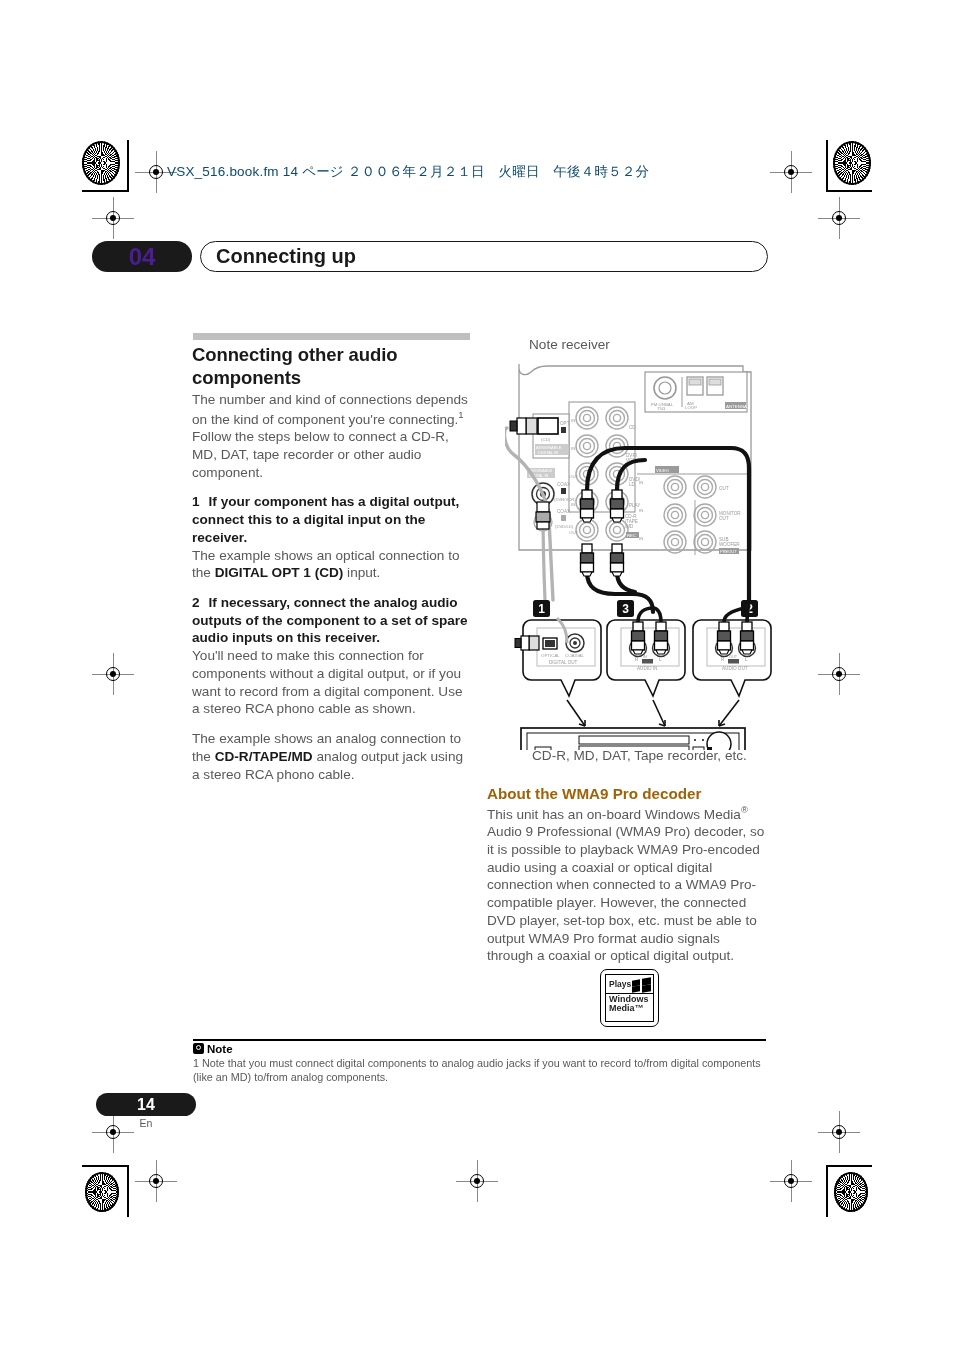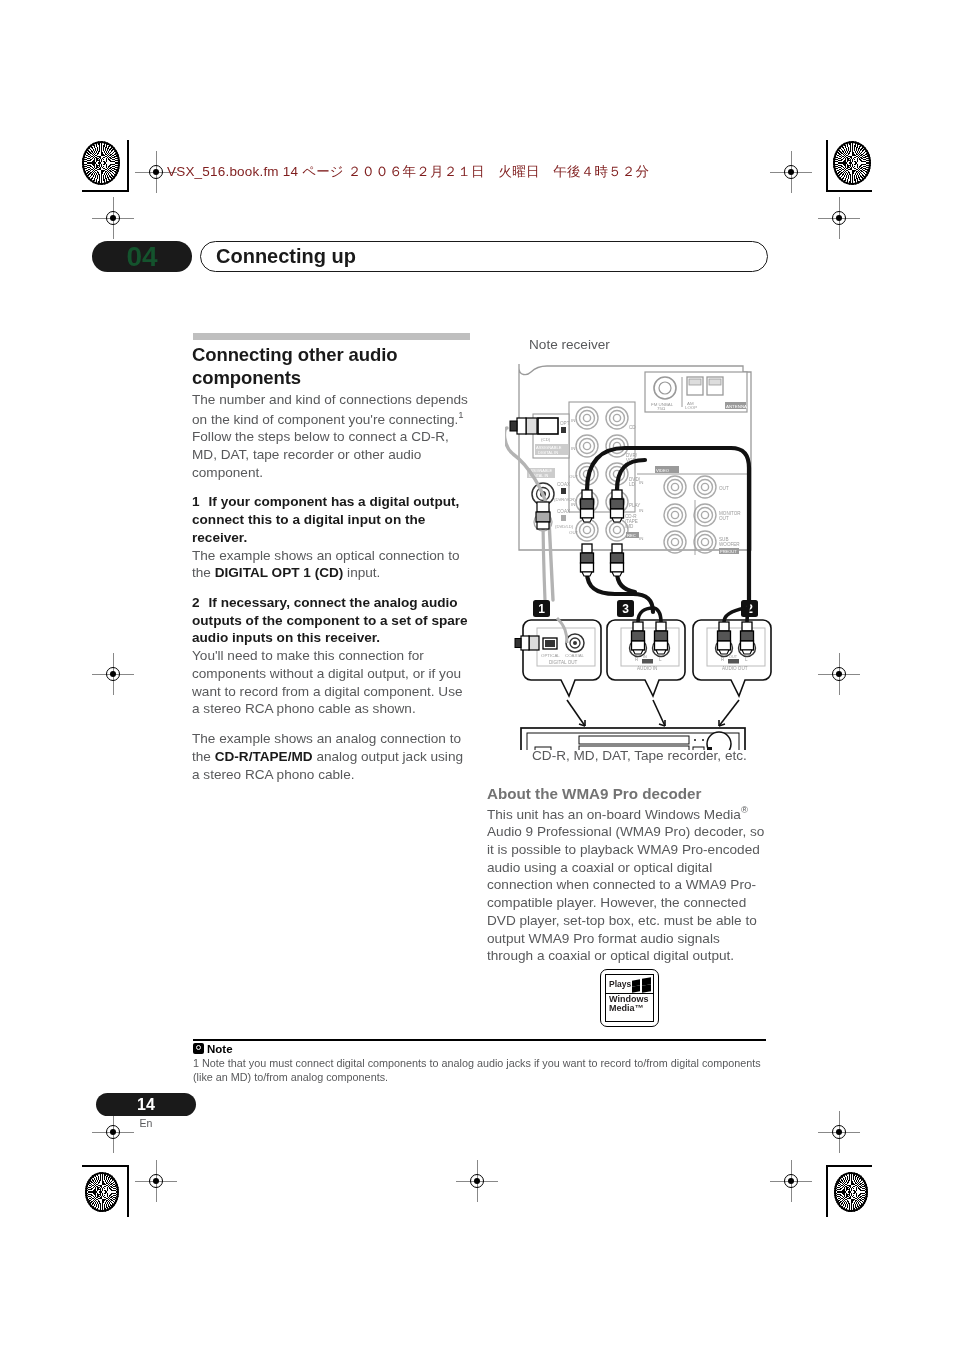--- a/index.html
+++ b/index.html
@@ -54,41 +54,41 @@
   .crop-mark {
     position: absolute;
     background: #000;
   }
 
   
   .file-line {
     position: absolute;
     font-size: 13.5px;
     letter-spacing: 0.2px;
-    color: #7f1d1d;
+    color: #0c4a6e;
     white-space: nowrap;
   }
 
   
   .chapter-num-pill {
     position: absolute;
     left: 92px; top: 241px;
     width: 100px; height: 31px;
     background: #1a1a1a;
     border-radius: 15.5px;
   }
   .chapter-num {
     position: absolute;
     left: 92px; top: 241px;
     width: 100px; height: 17px;
     line-height: 31px;
     text-align: center;
-    color: #14532d;
+    color: #4c1d95;
     font-weight: bold;
-    font-size: 28px;
+    font-size: 24px;
   }
   .chapter-title-pill {
     position: absolute;
     left: 200px; top: 241px;
     width: 568px; height: 31px;
     border: 1.4px solid #1a1a1a;
     border-radius: 15.5px;
     box-sizing: border-box;
   }
   .chapter-title {
@@ -142,21 +142,21 @@
   
   .col-right {
     position: absolute;
     left: 487px; top: 785px;
     width: 280px;
   }
   h2.sec2 {
     margin: 0 0 2px 0;
     font-size: 15.2px;
     font-weight: bold;
-    color: #737373;
+    color: #a16207;
   }
   .receiver-label {
     position: absolute;
     left: 529px; top: 337px;
     font-size: 13.6px;
     color: #58595b;
   }
   .device-label {
     position: absolute;
     left: 532px; top: 748px;

